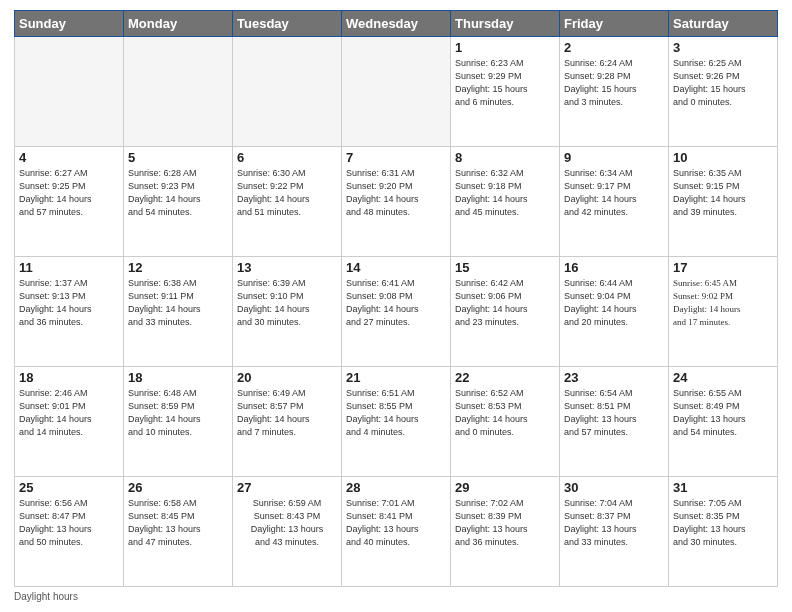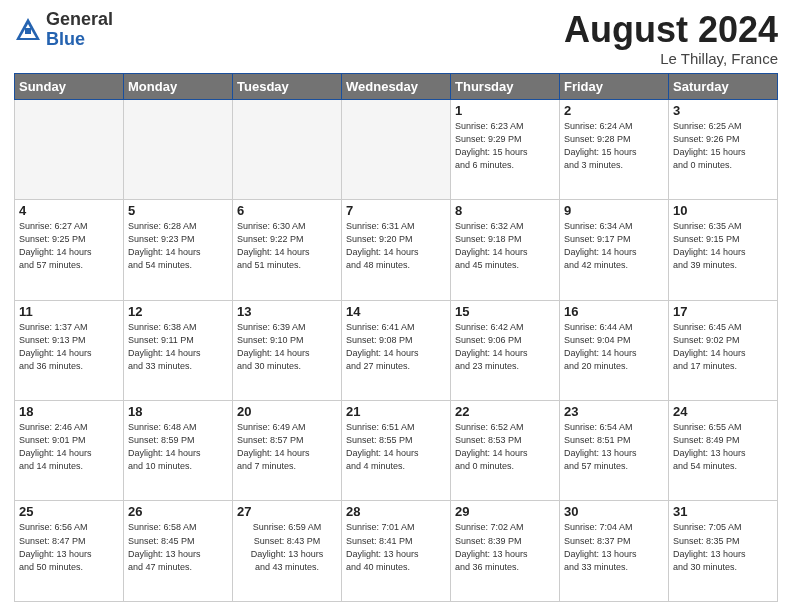--- a/index.html
+++ b/index.html
@@ -95,37 +95,20 @@
       margin-top: 4px;
       font-size: 10px;
       color: #555;
       text-align: left;
     }
   </style>
 </head>
 <body>
 
 <div class="page">
-  <div class="header">
-    <div class="logo">
-      <svg class="logo-icon" viewBox="0 0 28 28">
-        <polygon points="14,2 26,24 2,24" fill="#2563b0"></polygon>
-        <polygon points="14,8 22,22 6,22" fill="#fff"></polygon>
-        <rect x="11" y="12" width="6" height="6" fill="#2563b0"></rect>
-      </svg>
-      <div class="logo-text">
-        <span class="general">General</span><br>
-        <span class="blue">Blue</span>
-      </div>
-    </div>
-    <div class="title-block">
-      <div class="month-title">August 2024</div>
-      <div class="location">Le Thillay, France</div>
-    </div>
-  </div>
 
   <table class="calendar">
     <thead>
       <tr>
         <th>Sunday</th>
         <th>Monday</th>
         <th>Tuesday</th>
         <th>Wednesday</th>
         <th>Thursday</th>
         <th>Friday</th>
@@ -249,21 +232,21 @@
           </td>
           <td>
             <div class="day-num">16</div>
             <div class="day-info" style="white-space: pre-line;">Sunrise: 6:44 AM
 Sunset: 9:04 PM
 Daylight: 14 hours
 and 20 minutes.</div>
           </td>
           <td>
             <div class="day-num">17</div>
-            <div class="day-info" style="white-space: pre-line;">Sunrise: 6:45 AM
+            <div class="day-info" style="white-space: pre-line; font-family: Liberation Serif, serif;">Sunrise: 6:45 AM
 Sunset: 9:02 PM
 Daylight: 14 hours
 and 17 minutes.</div>
           </td>
         </tr>
         <tr>
           <td>
             <div class="day-num">18</div>
             <div class="day-info" style="white-space: pre-line;">Sunrise: 2:46 AM
 Sunset: 9:01 PM
@@ -360,13 +343,16 @@
             <div class="day-num">31</div>
             <div class="day-info" style="white-space: pre-line;">Sunrise: 7:05 AM
 Sunset: 8:35 PM
 Daylight: 13 hours
 and 30 minutes.</div>
           </td>
         </tr>
       </tbody>
   </table>
 
+  <div class="footer">
+    <span>Daylight hours</span>
+  </div>
 </div>
 
 </body></html>

